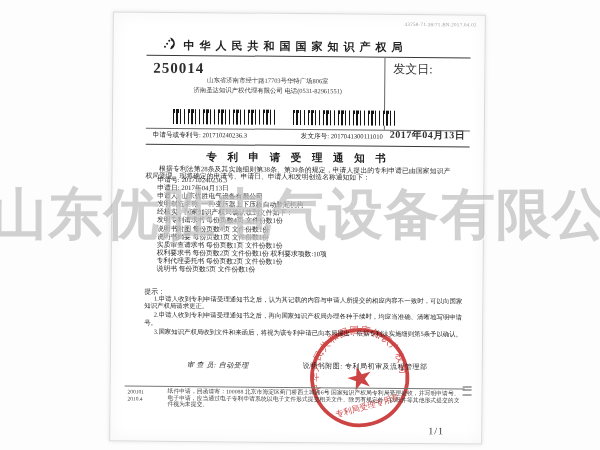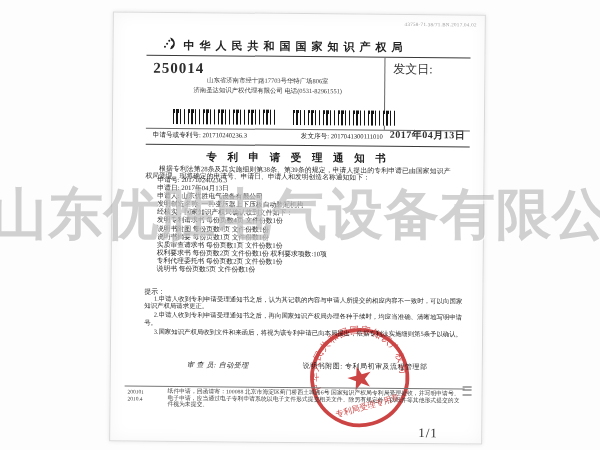--- a/index.html
+++ b/index.html
@@ -46,21 +46,21 @@
   .sign-ex{left:76px;font-style:italic;} .sign-dept{left:192px;}
   
   .stamp{left:194px;top:308px;width:110px;height:110px;transform:rotate(-16deg);opacity:.88;mix-blend-mode:multiply;}
   
   .rule-foot{left:14px;top:373px;width:340px;border-top:.8px solid #777;}
   .foot-codes{left:17px;top:376px;font-size:5.5px;line-height:7px;color:#444;}
   .foot-text{left:57px;top:375px;width:292px;font-size:5.8px;line-height:6.6px;color:#3a3a3a;text-align:justify;}
   .reg-mark{left:352px;top:371px;width:9px;height:7px;
     border-top:1.2px solid #555;border-bottom:1.2px solid #555;}
   .reg-mark::after{content:"";display:block;margin-top:2px;border-top:1.2px solid #555;}
-  .pageno{left:308px;top:410px;font-size:13px;letter-spacing:1px;color:#333;}
+  .pageno{left:318px;top:410px;font-size:10px;letter-spacing:1px;color:#333;}
   
   .logo{left:48px;top:22px;width:17px;height:17px;}
   
   .watermark{
     position:absolute;left:-8px;top:178px;width:700px;
     font-size:55px;font-weight:bold;white-space:nowrap;
     font-family:"Liberation Sans","DejaVu Sans",sans-serif;
     color:rgba(145,145,145,.42);
     text-shadow:1px 1px 0 rgba(255,255,255,.55);
     letter-spacing:1px;pointer-events:none;z-index:30;

